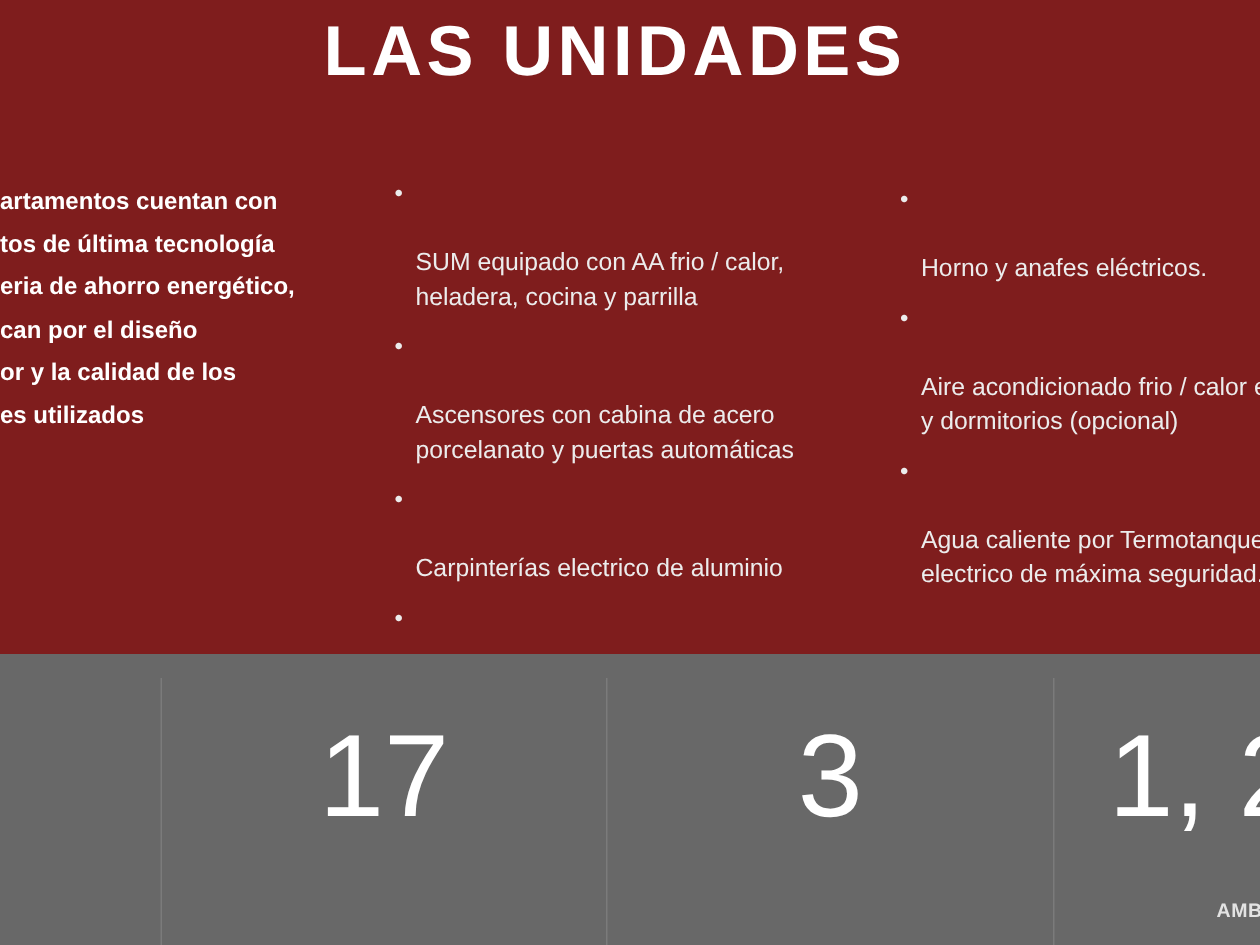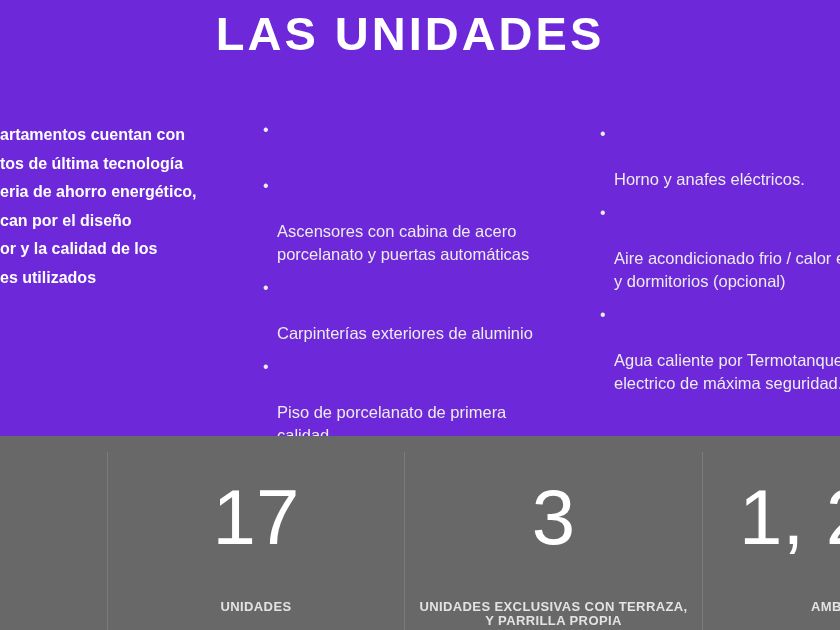--- a/index.html
+++ b/index.html
@@ -5,21 +5,21 @@
   html, body {
     margin: 0;
     padding: 0;
     background: #0b0b0b;
   }
   .viewport {
     position: relative;
     width: 840px;
     height: 630px;
     overflow: hidden;
-    background: #6d28d9;
+    background: #7f1d1d;
     font-family: "Liberation Sans", sans-serif;
     color: #ffffff;
   }
 
   
   .section-title {
     position: absolute;
     top: 6px;
     left: 410px;
     transform: translateX(-50%);
@@ -134,29 +134,31 @@
   <div class="intro-text">artamentos cuentan con
 tos de última tecnología
 eria de ahorro energético,
 can por el diseño
 or y la calidad de los
 es utilizados</div>
 
   <div class="feature-list col1" style="left:263px;">
     <div class="feat-item">
       <span class="dot">•</span>
+      <span class="feat-text">SUM equipado con AA frio / calor,
+heladera, cocina y parrilla</span>
     </div>
     <div class="feat-item">
       <span class="dot">•</span>
       <span class="feat-text">Ascensores con cabina de acero
 porcelanato y puertas automáticas</span>
     </div>
     <div class="feat-item">
       <span class="dot">•</span>
-      <span class="feat-text">Carpinterías exteriores de aluminio</span>
+      <span class="feat-text">Carpinterías electrico de aluminio</span>
     </div>
     <div class="feat-item">
       <span class="dot">•</span>
       <span class="feat-text">Piso de porcelanato de primera
 calidad</span>
     </div>
     <div class="feat-item">
       <span class="dot">•</span>
       <span class="feat-text">Revestimientos de mosaico veneciano</span>
     </div>
@@ -179,27 +181,24 @@
     </div>
   </div>
 
   <div class="stats-band">
     <div class="v-divider" style="left:107px;"></div>
     <div class="v-divider" style="left:404px;"></div>
     <div class="v-divider" style="left:702px;"></div>
 
     <div class="stat" style="left:108px; width:296px;">
       <div class="stat-value">17</div>
-      <div class="stat-label">UNIDADES</div>
     </div>
 
     <div class="stat" style="left:405px; width:297px;">
       <div class="stat-value">3</div>
-      <div class="stat-label">UNIDADES EXCLUSIVAS CON TERRAZA,
-Y PARRILLA PROPIA</div>
     </div>
 
     <div class="stat stat-3" style="left:703px; width:300px;">
       <div class="stat-value">1, 2</div>
       <div class="stat-label">AMBIENTES</div>
     </div>
   </div>
 
 </div>
 

